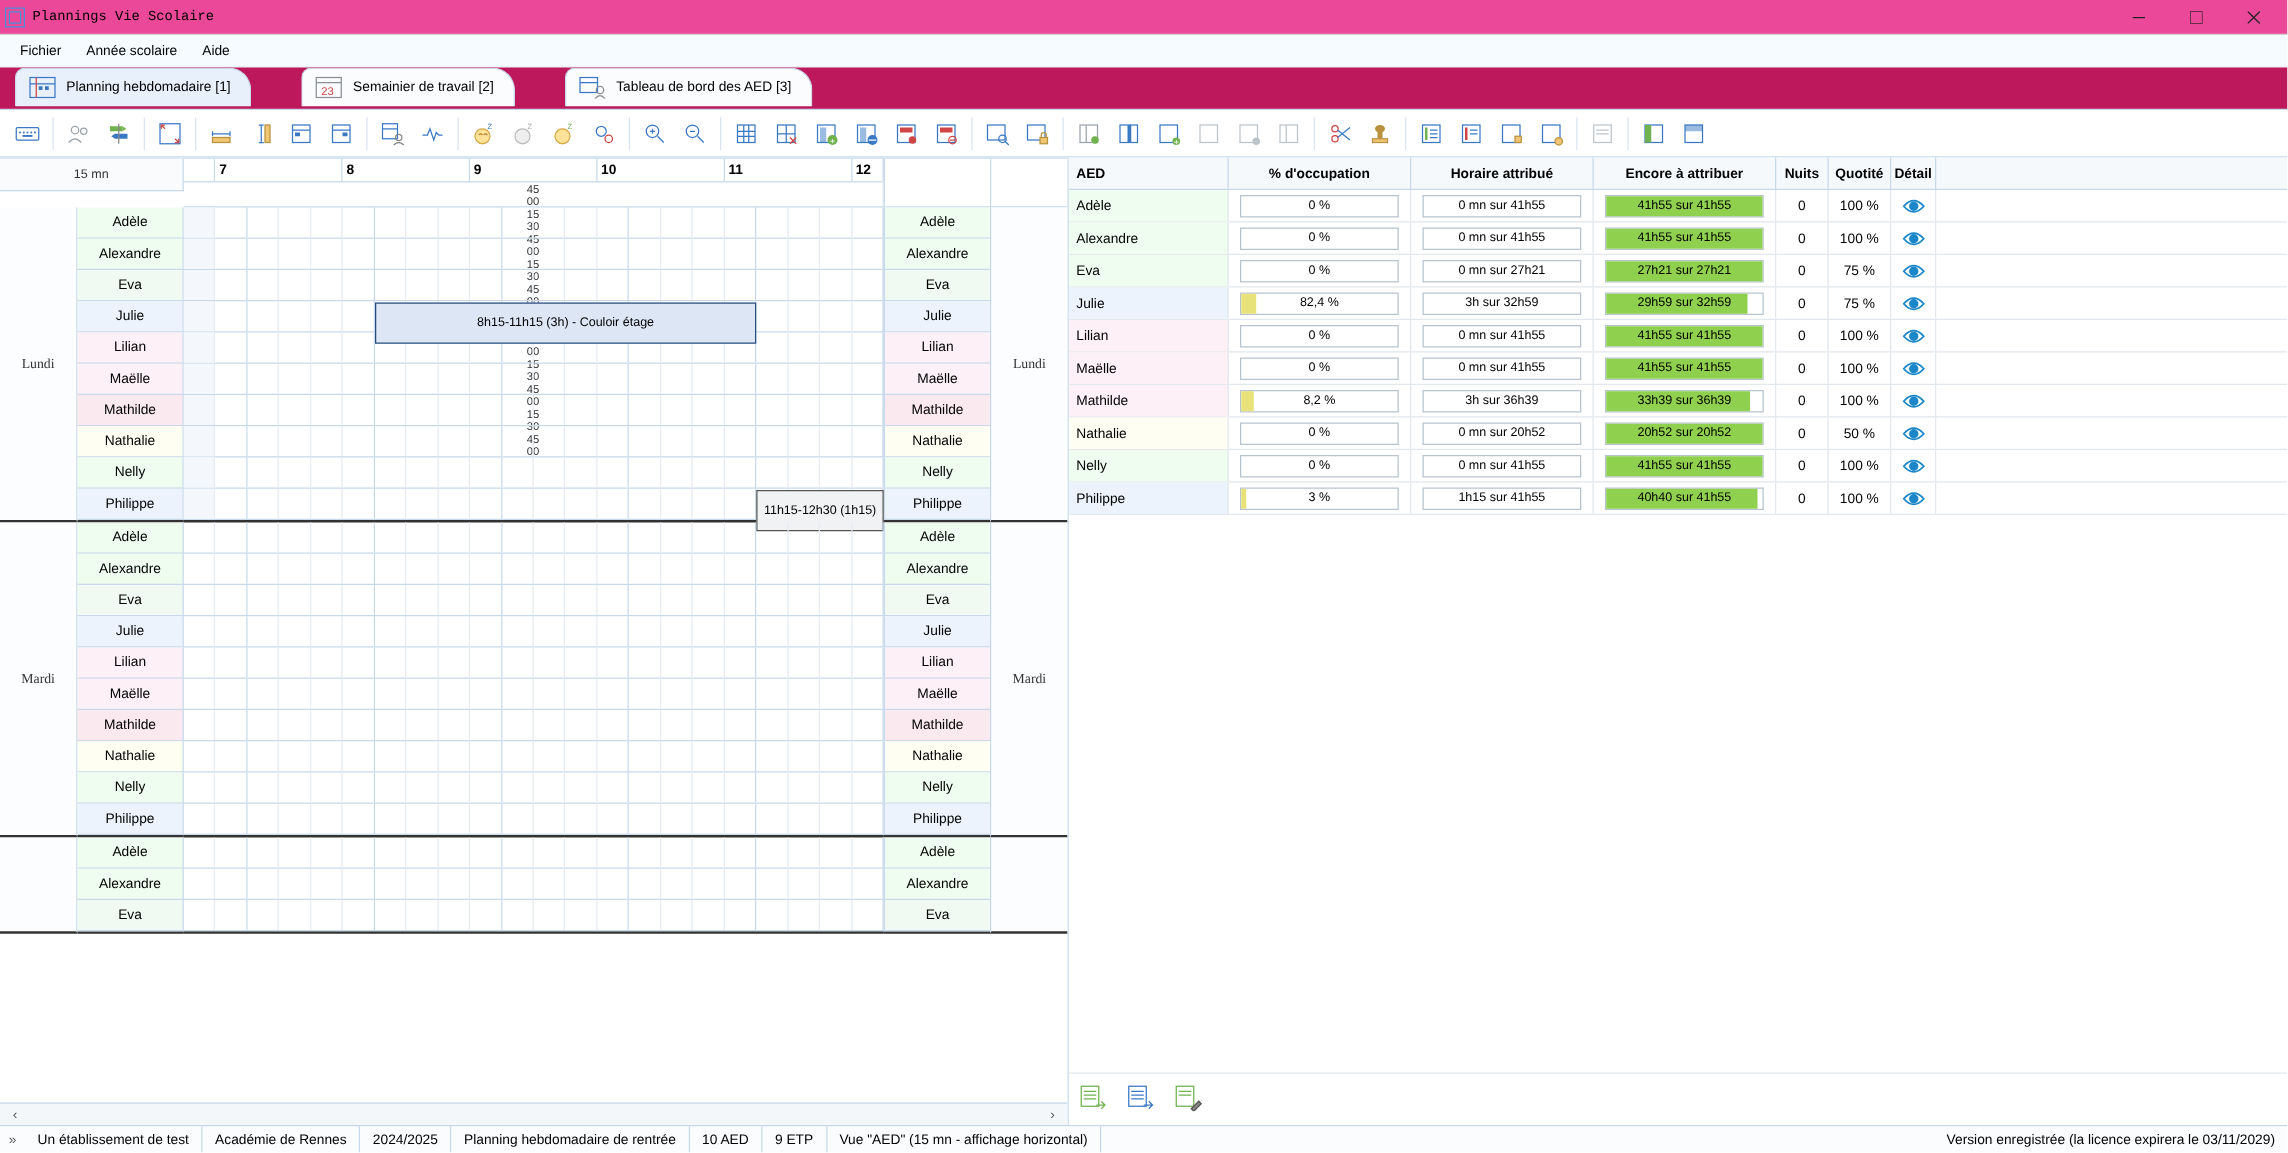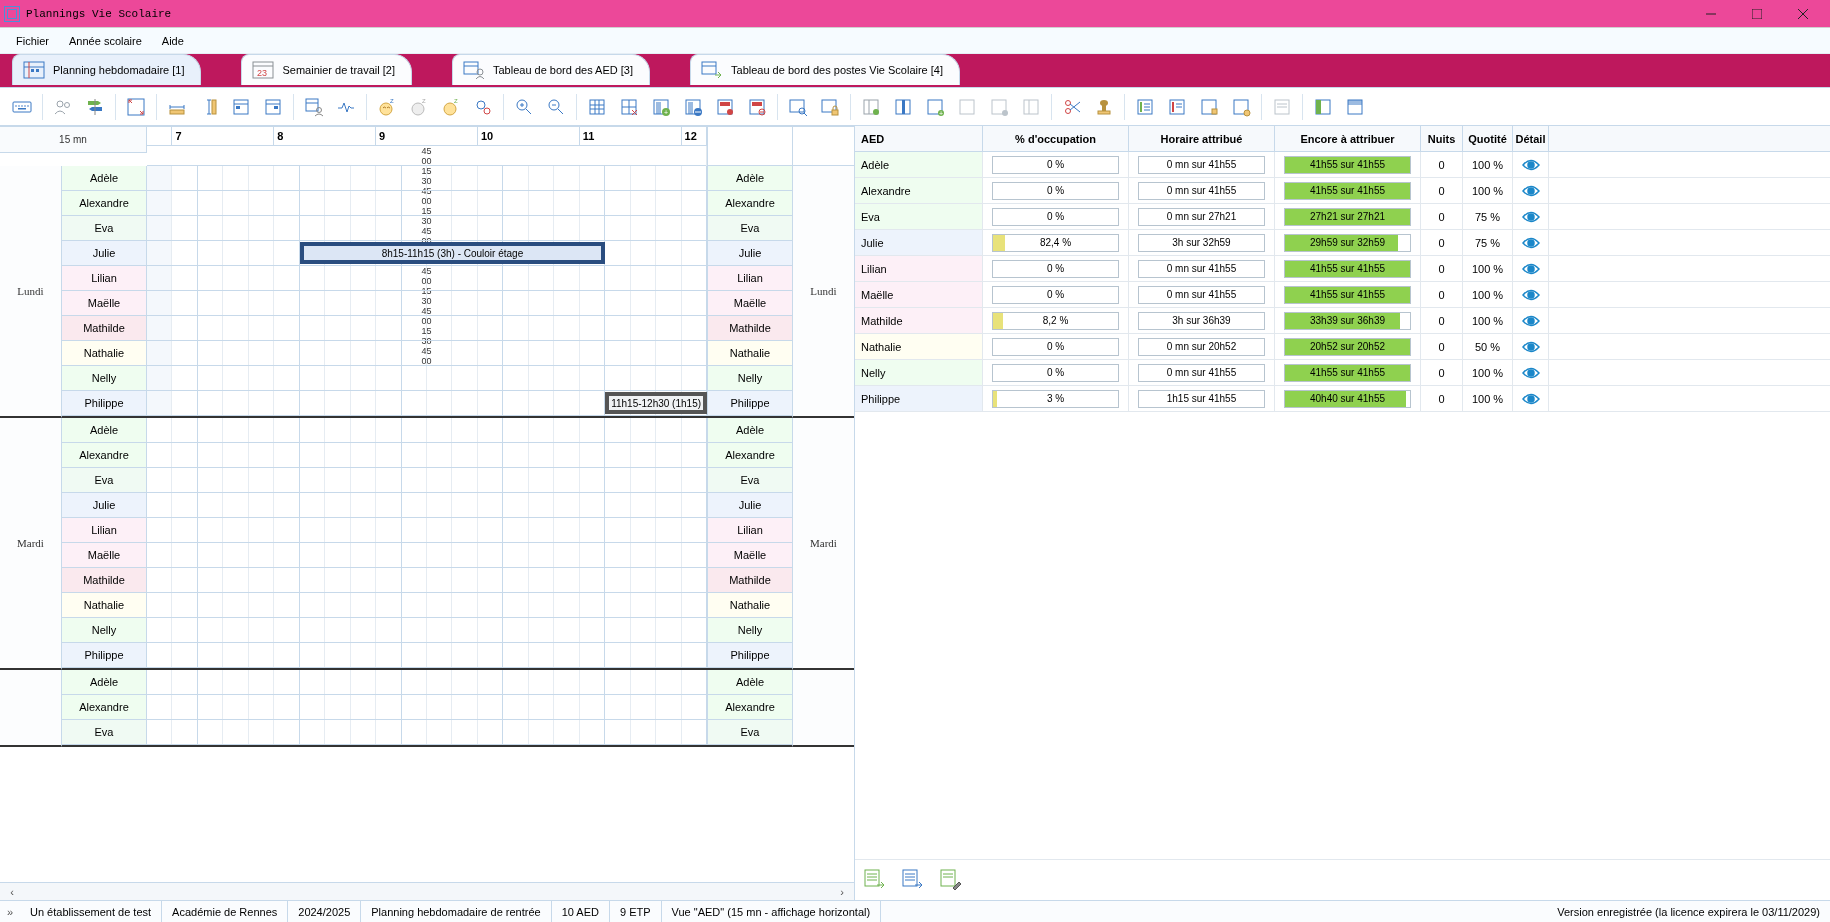--- a/index.html
+++ b/index.html
@@ -51,21 +51,21 @@
 .names { display:flex; flex-direction:column; border-bottom:2px solid #333;}
 .names.r { }
 .nrow { height:25px; border-bottom:1px solid #c7d9ea; border-right:1px solid #c7d9ea; display:flex; align-items:center; justify-content:center; font-size:11px; }
 .names.r .nrow { border-right:none; border-left:1px solid #c7d9ea; }
 .gridarea { position:relative; border-bottom:2px solid #333; }
 .grow { height:25px; border-bottom:1px solid #c7d9ea; display:flex; }
 .gcell { flex:1; border-right:1px solid #e6ecf2; }
 .gcell.hr { border-right:1px solid #c7d9ea; }
 .shade { background:#f4f8fc; }
 
-.event { position:absolute; height:22px; border:4px solid #7f1d1d; display:flex; align-items:center; justify-content:center; font-size:10px; overflow:hidden; white-space:nowrap; padding:0 19px;}
+.event { position:absolute; height:33px; border:1px solid #7f1d1d; display:flex; align-items:center; justify-content:center; font-size:10px; overflow:hidden; white-space:nowrap; padding:0 19px;}
 .ev-blue { background:#dce6f5; border-color:#2a4d7f; }
 .ev-pink { background:#f8e6ee; border-color:#b07590; }
 .ev-grey { background:#f0f2f4; border-color:#555; }
 
 .hscroll { height:18px; border-top:1px solid #c7d9ea; display:flex; align-items:center; background:#f4f7fa; padding:0 4px; gap:4px;}
 .hscroll .arr { width:16px; display:flex; justify-content:center; color:#555;}
 .hscroll .track { flex:1; }
 
 
 .rhead { display:flex; height:26px; border-bottom:1px solid #c7d9ea; background:#f6f9fc; font-weight:bold; font-size:11px;}
@@ -174,30 +174,20 @@
     <span class="tabico">
         <svg viewBox="0 0 22 18">
           <rect x="1" y="1" width="14" height="12" fill="none" stroke="#3a78c4"></rect>
           <line x1="1" y1="5" x2="15" y2="5" stroke="#3a78c4"></line>
           <circle cx="17" cy="11" r="3" fill="none" stroke="#8a8f94"></circle>
           <path d="M13 18 q4 -5 8 0" fill="none" stroke="#8a8f94"></path>
         </svg>
       </span>
     <span>Tableau de bord des AED [3]</span>
   </div>
-  <div class="tab">
-    <span class="tabico">
-        <svg viewBox="0 0 22 18">
-          <rect x="1" y="1" width="14" height="12" fill="none" stroke="#3a78c4"></rect>
-          <line x1="1" y1="5" x2="15" y2="5" stroke="#3a78c4"></line>
-          <path d="M14 14 l6 0 m-3 -3 l3 3 l-3 3" fill="none" stroke="#6fb24e"></path>
-        </svg>
-      </span>
-    <span>Tableau de bord des postes Vie Scolaire [4]</span>
-  </div>
 </div>
 
 <div class="toolbar">
   <div class="tbtn">
       <svg viewBox="0 0 20 20">
         <rect x="1" y="5" width="18" height="10" rx="1" fill="none" stroke="#3a78c4"></rect>
         <circle cx="4" cy="9" r="0.8" fill="#3a78c4"></circle>
         <circle cx="7" cy="9" r="0.8" fill="#3a78c4"></circle>
         <circle cx="10" cy="9" r="0.8" fill="#3a78c4"></circle>
         <circle cx="13" cy="9" r="0.8" fill="#3a78c4"></circle>

